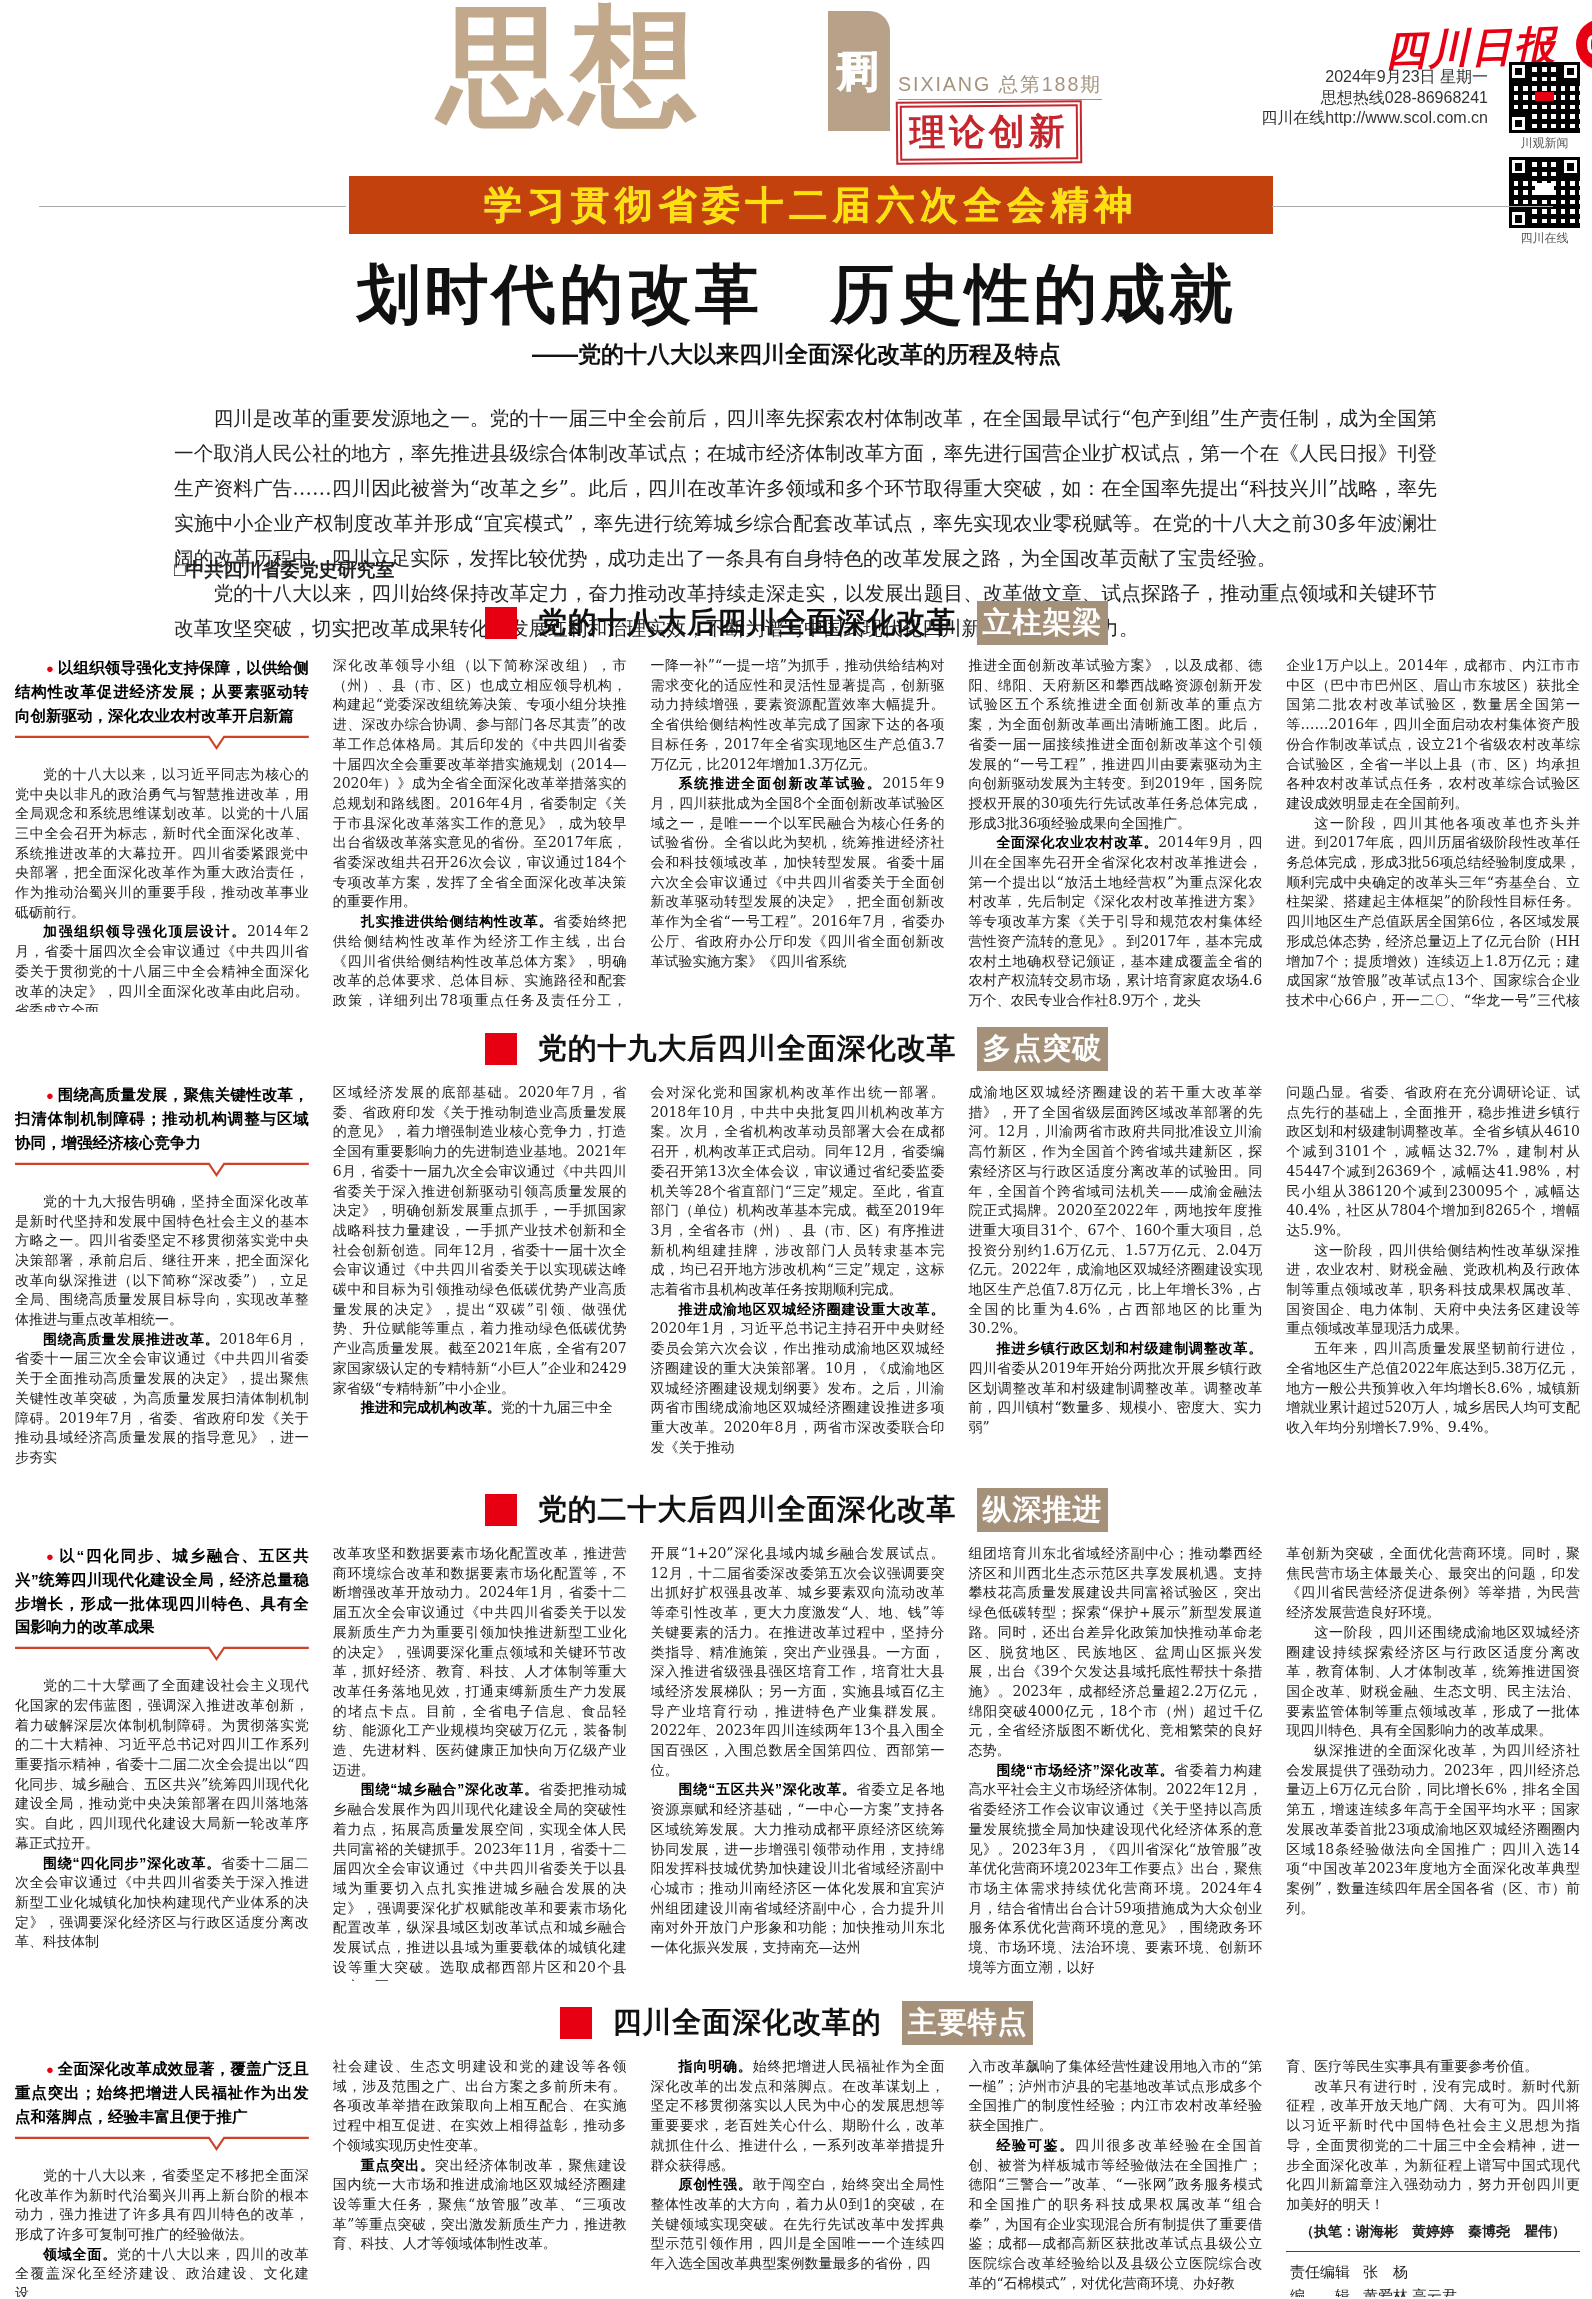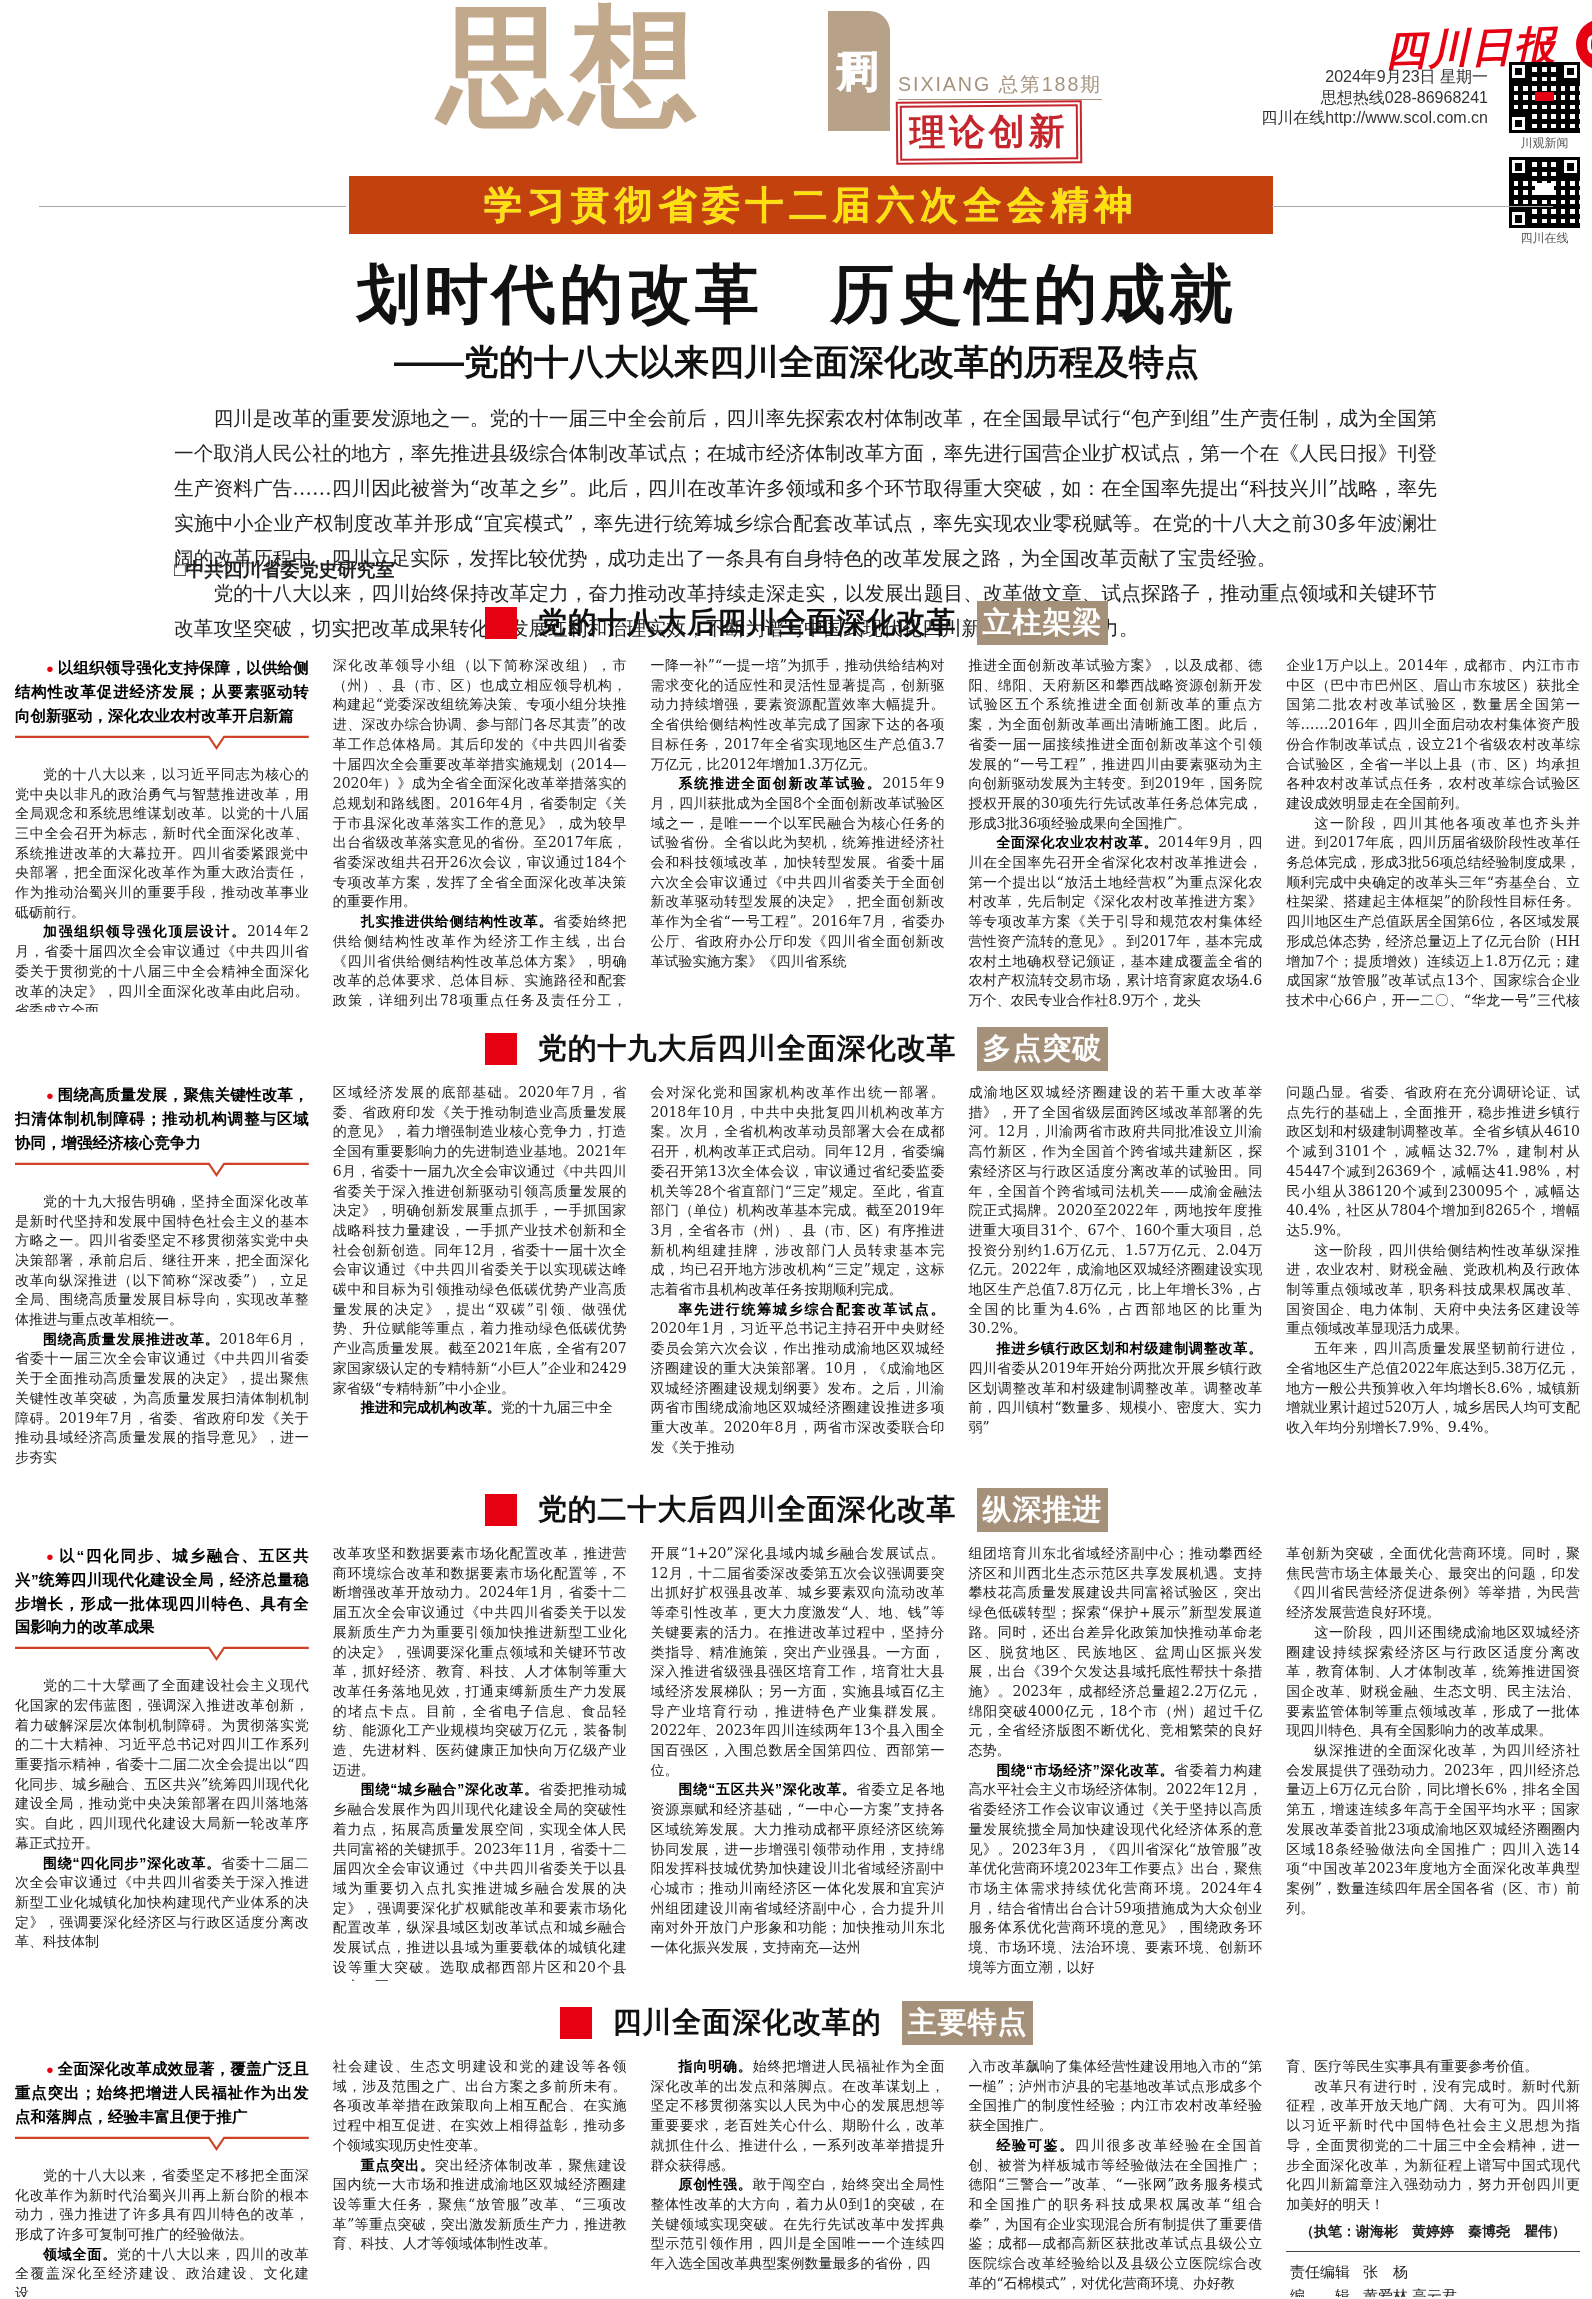--- a/index.html
+++ b/index.html
@@ -37,21 +37,21 @@
   
   .banner-line{position:absolute;top:206px;height:0.9px;background:#a9a9a9;}
   .bl-l{left:39px;width:307px;} .bl-r{left:1272px;width:281px;}
   .banner{position:absolute;left:349px;top:176px;width:924px;height:58px;background:#c2410c;
         display:flex;align-items:center;justify-content:center;}
   .banner span{color:#ffe10a;font-size:38px;font-weight:bold;letter-spacing:5.6px;
         text-shadow:0 0 0.9px #fff;}
   .headline{position:absolute;left:0;top:251px;width:1593px;text-align:center;
         font-size:64px;font-weight:900;letter-spacing:3.7px;color:#111;}
   .subhead{position:absolute;left:0;top:339px;width:1593px;text-align:center;
-        font-size:35px;font-weight:bold;color:#111;}
+        font-size:23px;font-weight:bold;color:#111;}
   
   .intro{position:absolute;left:174px;top:401px;width:1263px;font-family:"DejaVu Serif",serif;
         font-size:19.7px;line-height:35px;color:#222;text-align:justify;}
   .intro p{margin:0;text-indent:2em;}
   .byline{position:absolute;left:174px;top:557px;font-size:19px;font-weight:bold;color:#222;}
   
   .sec-head{position:absolute;left:0;width:1593px;display:flex;align-items:center;
         justify-content:center;gap:20.6px;}
   .red-square{width:32px;height:32px;background:#e60012;flex:0 0 auto;}
   .sec-title{font-size:29px;font-weight:bold;color:#111;letter-spacing:0.9px;}
@@ -170,21 +170,21 @@
             </svg></span>
           <p>党的十九大报告明确，坚持全面深化改革是新时代坚持和发展中国特色社会主义的基本方略之一。四川省委坚定不移贯彻落实党中央决策部署，承前启后、继往开来，把全面深化改革向纵深推进（以下简称“深改委”），立足全局、围绕高质量发展目标导向，实现改革整体推进与重点改革相统一。</p>
           <p><b class="runin">围绕高质量发展推进改革。</b>2018年6月，省委十一届三次全会审议通过《中共四川省委关于全面推动高质量发展的决定》，提出聚焦关键性改革突破，为高质量发展扫清体制机制障碍。2019年7月，省委、省政府印发《关于推动县域经济高质量发展的指导意见》，进一步夯实</p>
         </div>
         <div class="col" style="height: 386px;">
           <p class="cont">区域经济发展的底部基础。2020年7月，省委、省政府印发《关于推动制造业高质量发展的意见》，着力增强制造业核心竞争力，打造全国有重要影响力的先进制造业基地。2021年6月，省委十一届九次全会审议通过《中共四川省委关于深入推进创新驱动引领高质量发展的决定》，明确创新发展重点抓手，一手抓国家战略科技力量建设，一手抓产业技术创新和全社会创新创造。同年12月，省委十一届十次全会审议通过《中共四川省委关于以实现碳达峰碳中和目标为引领推动绿色低碳优势产业高质量发展的决定》，提出“双碳”引领、做强优势、升位赋能等重点，着力推动绿色低碳优势产业高质量发展。截至2021年底，全省有207家国家级认定的专精特新“小巨人”企业和2429家省级“专精特新”中小企业。</p>
           <p><b class="runin">推进和完成机构改革。</b>党的十九届三中全</p>
         </div>
         <div class="col" style="height: 386px;">
           <p class="cont">会对深化党和国家机构改革作出统一部署。2018年10月，中共中央批复四川机构改革方案。次月，全省机构改革动员部署大会在成都召开，机构改革正式启动。同年12月，省委编委召开第13次全体会议，审议通过省纪委监委机关等28个省直部门“三定”规定。至此，省直部门（单位）机构改革基本完成。截至2019年3月，全省各市（州）、县（市、区）有序推进新机构组建挂牌，涉改部门人员转隶基本完成，均已召开地方涉改机构“三定”规定，这标志着省市县机构改革任务按期顺利完成。</p>
-          <p><b class="runin">率先进行统筹城乡综合配套改革试点。</b>2020年1月，习近平总书记主持召开中央财经委员会第六次会议，作出推动成渝地区双城经济圈建设的重大决策部署。10月，《成渝地区双城经济圈建设规划纲要》发布。之后，川渝两省市围绕成渝地区双城经济圈建设推进多项重大改革。2020年8月，两省市深改委联合印发《关于推动</p>
+          <p><b class="runin">推进成渝地区双城经济圈建设重大改革。</b>2020年1月，习近平总书记主持召开中央财经委员会第六次会议，作出推动成渝地区双城经济圈建设的重大决策部署。10月，《成渝地区双城经济圈建设规划纲要》发布。之后，川渝两省市围绕成渝地区双城经济圈建设推进多项重大改革。2020年8月，两省市深改委联合印发《关于推动</p>
         </div>
         <div class="col" style="height: 386px;">
           <p class="cont">成渝地区双城经济圈建设的若干重大改革举措》，开了全国省级层面跨区域改革部署的先河。12月，川渝两省市政府共同批准设立川渝高竹新区，作为全国首个跨省域共建新区，探索经济区与行政区适度分离改革的试验田。同年，全国首个跨省域司法机关——成渝金融法院正式揭牌。2020至2022年，两地按年度推进重大项目31个、67个、160个重大项目，总投资分别约1.6万亿元、1.57万亿元、2.04万亿元。2022年，成渝地区双城经济圈建设实现地区生产总值7.8万亿元，比上年增长3%，占全国的比重为4.6%，占西部地区的比重为30.2%。</p>
           <p><b class="runin">推进乡镇行政区划和村级建制调整改革。</b>四川省委从2019年开始分两批次开展乡镇行政区划调整改革和村级建制调整改革。调整改革前，四川镇村“数量多、规模小、密度大、实力弱”</p>
         </div>
         <div class="col" style="height: 386px;">
           <p class="cont">问题凸显。省委、省政府在充分调研论证、试点先行的基础上，全面推开，稳步推进乡镇行政区划和村级建制调整改革。全省乡镇从4610个减到3101个，减幅达32.7%，建制村从45447个减到26369个，减幅达41.98%，村民小组从386120个减到230095个，减幅达40.4%，社区从7804个增加到8265个，增幅达5.9%。</p>
           <p>这一阶段，四川供给侧结构性改革纵深推进，农业农村、财税金融、党政机构及行政体制等重点领域改革，职务科技成果权属改革、国资国企、电力体制、天府中央法务区建设等重点领域改革显现活力成果。</p>
           <p>五年来，四川高质量发展坚韧前行进位，全省地区生产总值2022年底达到5.38万亿元，地方一般公共预算收入年均增长8.6%，城镇新增就业累计超过520万人，城乡居民人均可支配收入年均分别增长7.9%、9.4%。</p>
         </div>

